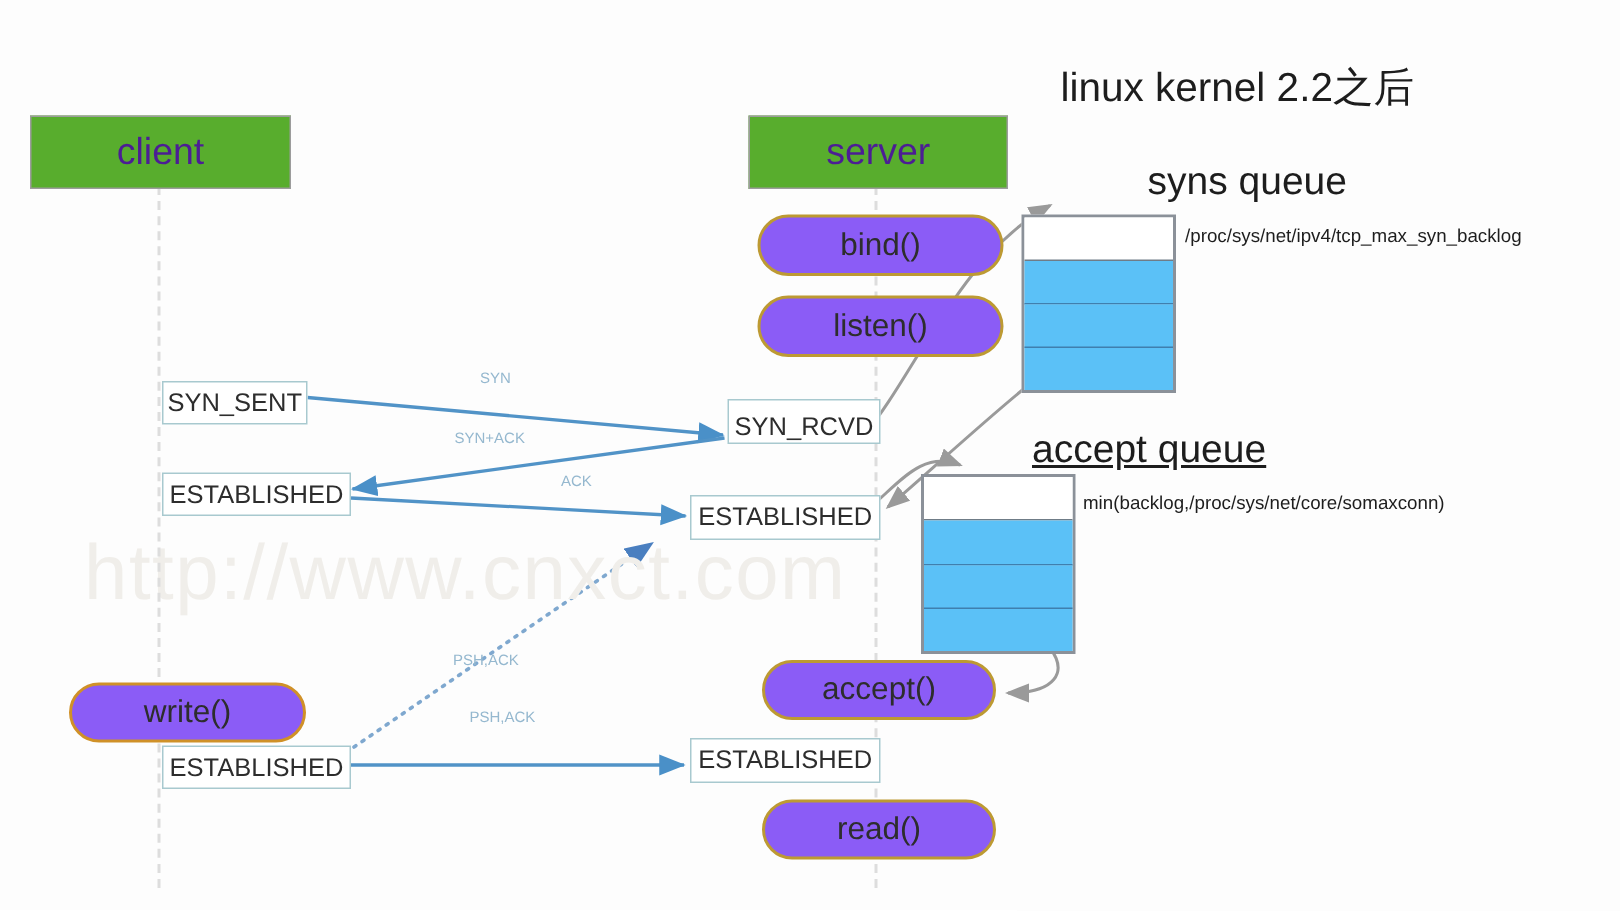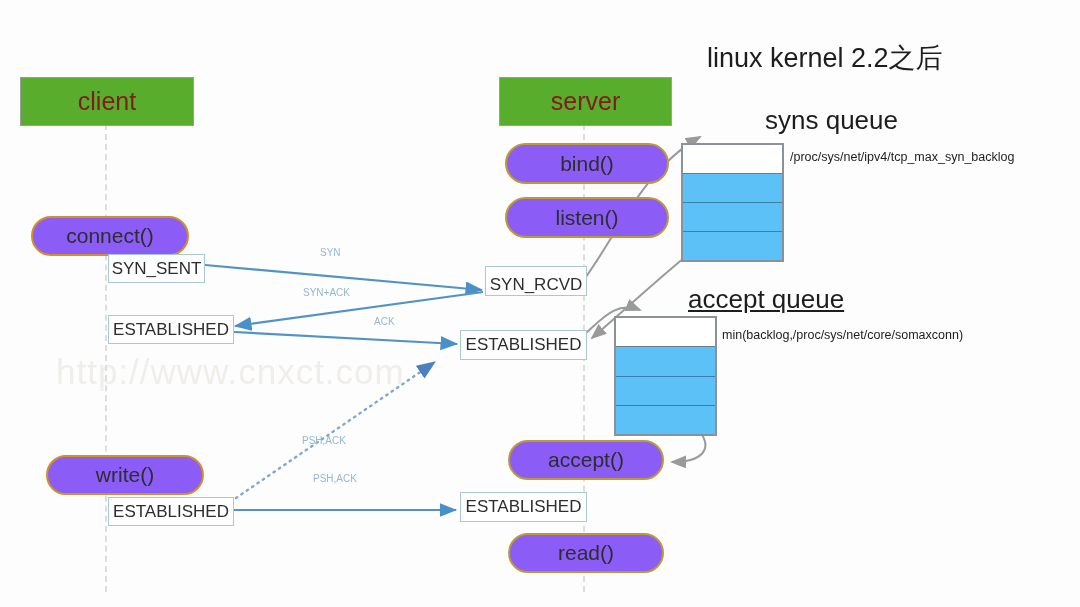--- a/index.html
+++ b/index.html
@@ -22,21 +22,21 @@
     width: 1080px;
     height: 607px;
     pointer-events: none;
   }
 
   
   .watermark {
     position: absolute;
     left: 56px;
     top: 352px;
-    font-size: 35px;
+    font-size: 52px;
     letter-spacing: 1px;
     color: #f0eeea;
     white-space: nowrap;
     user-select: none;
     z-index: 1;
   }
 
   
   .lifeline {
     position: absolute;
@@ -47,21 +47,21 @@
 
   
   .actor {
     position: absolute;
     background: #58ad2d;
     border: 1px solid #9c9c9c;
     display: flex;
     align-items: center;
     justify-content: center;
     font-size: 25px;
-    color: #7f1d1d;
+    color: #4c1d95;
     z-index: 6;
   }
 
   
   .pill {
     position: absolute;
     background: #8b5cf6;
     border: 2px solid #bd9a33;
     border-radius: 999px;
     display: flex;
@@ -177,23 +177,20 @@
 
   <div class="headline" style="left:707px; top:40px;">linux  kernel 2.2之后</div>
 
   <div class="lifeline" style="left:105px; top:124px; height:468px;"></div>
   <div class="lifeline" style="left:583px; top:124px; height:468px;"></div>
 
   <div class="actor" style="left:20px; top:77px; width:172px; height:47px;">
     <span>client</span>
   </div>
 
-  <div class="pill orange" style="left:31px; top:216px; width:154px; height:36px;">
-    <span>connect()</span>
-  </div>
 
   <div class="state" style="left:108px; top:254px; width:95px; height:27px;">
     <span>SYN_SENT</span>
   </div>
 
   <div class="state" style="left:108px; top:315px; width:124px; height:27px;">
     <span>ESTABLISHED</span>
   </div>
 
   <div class="pill orange" style="left:46px; top:455px; width:154px; height:36px;">

